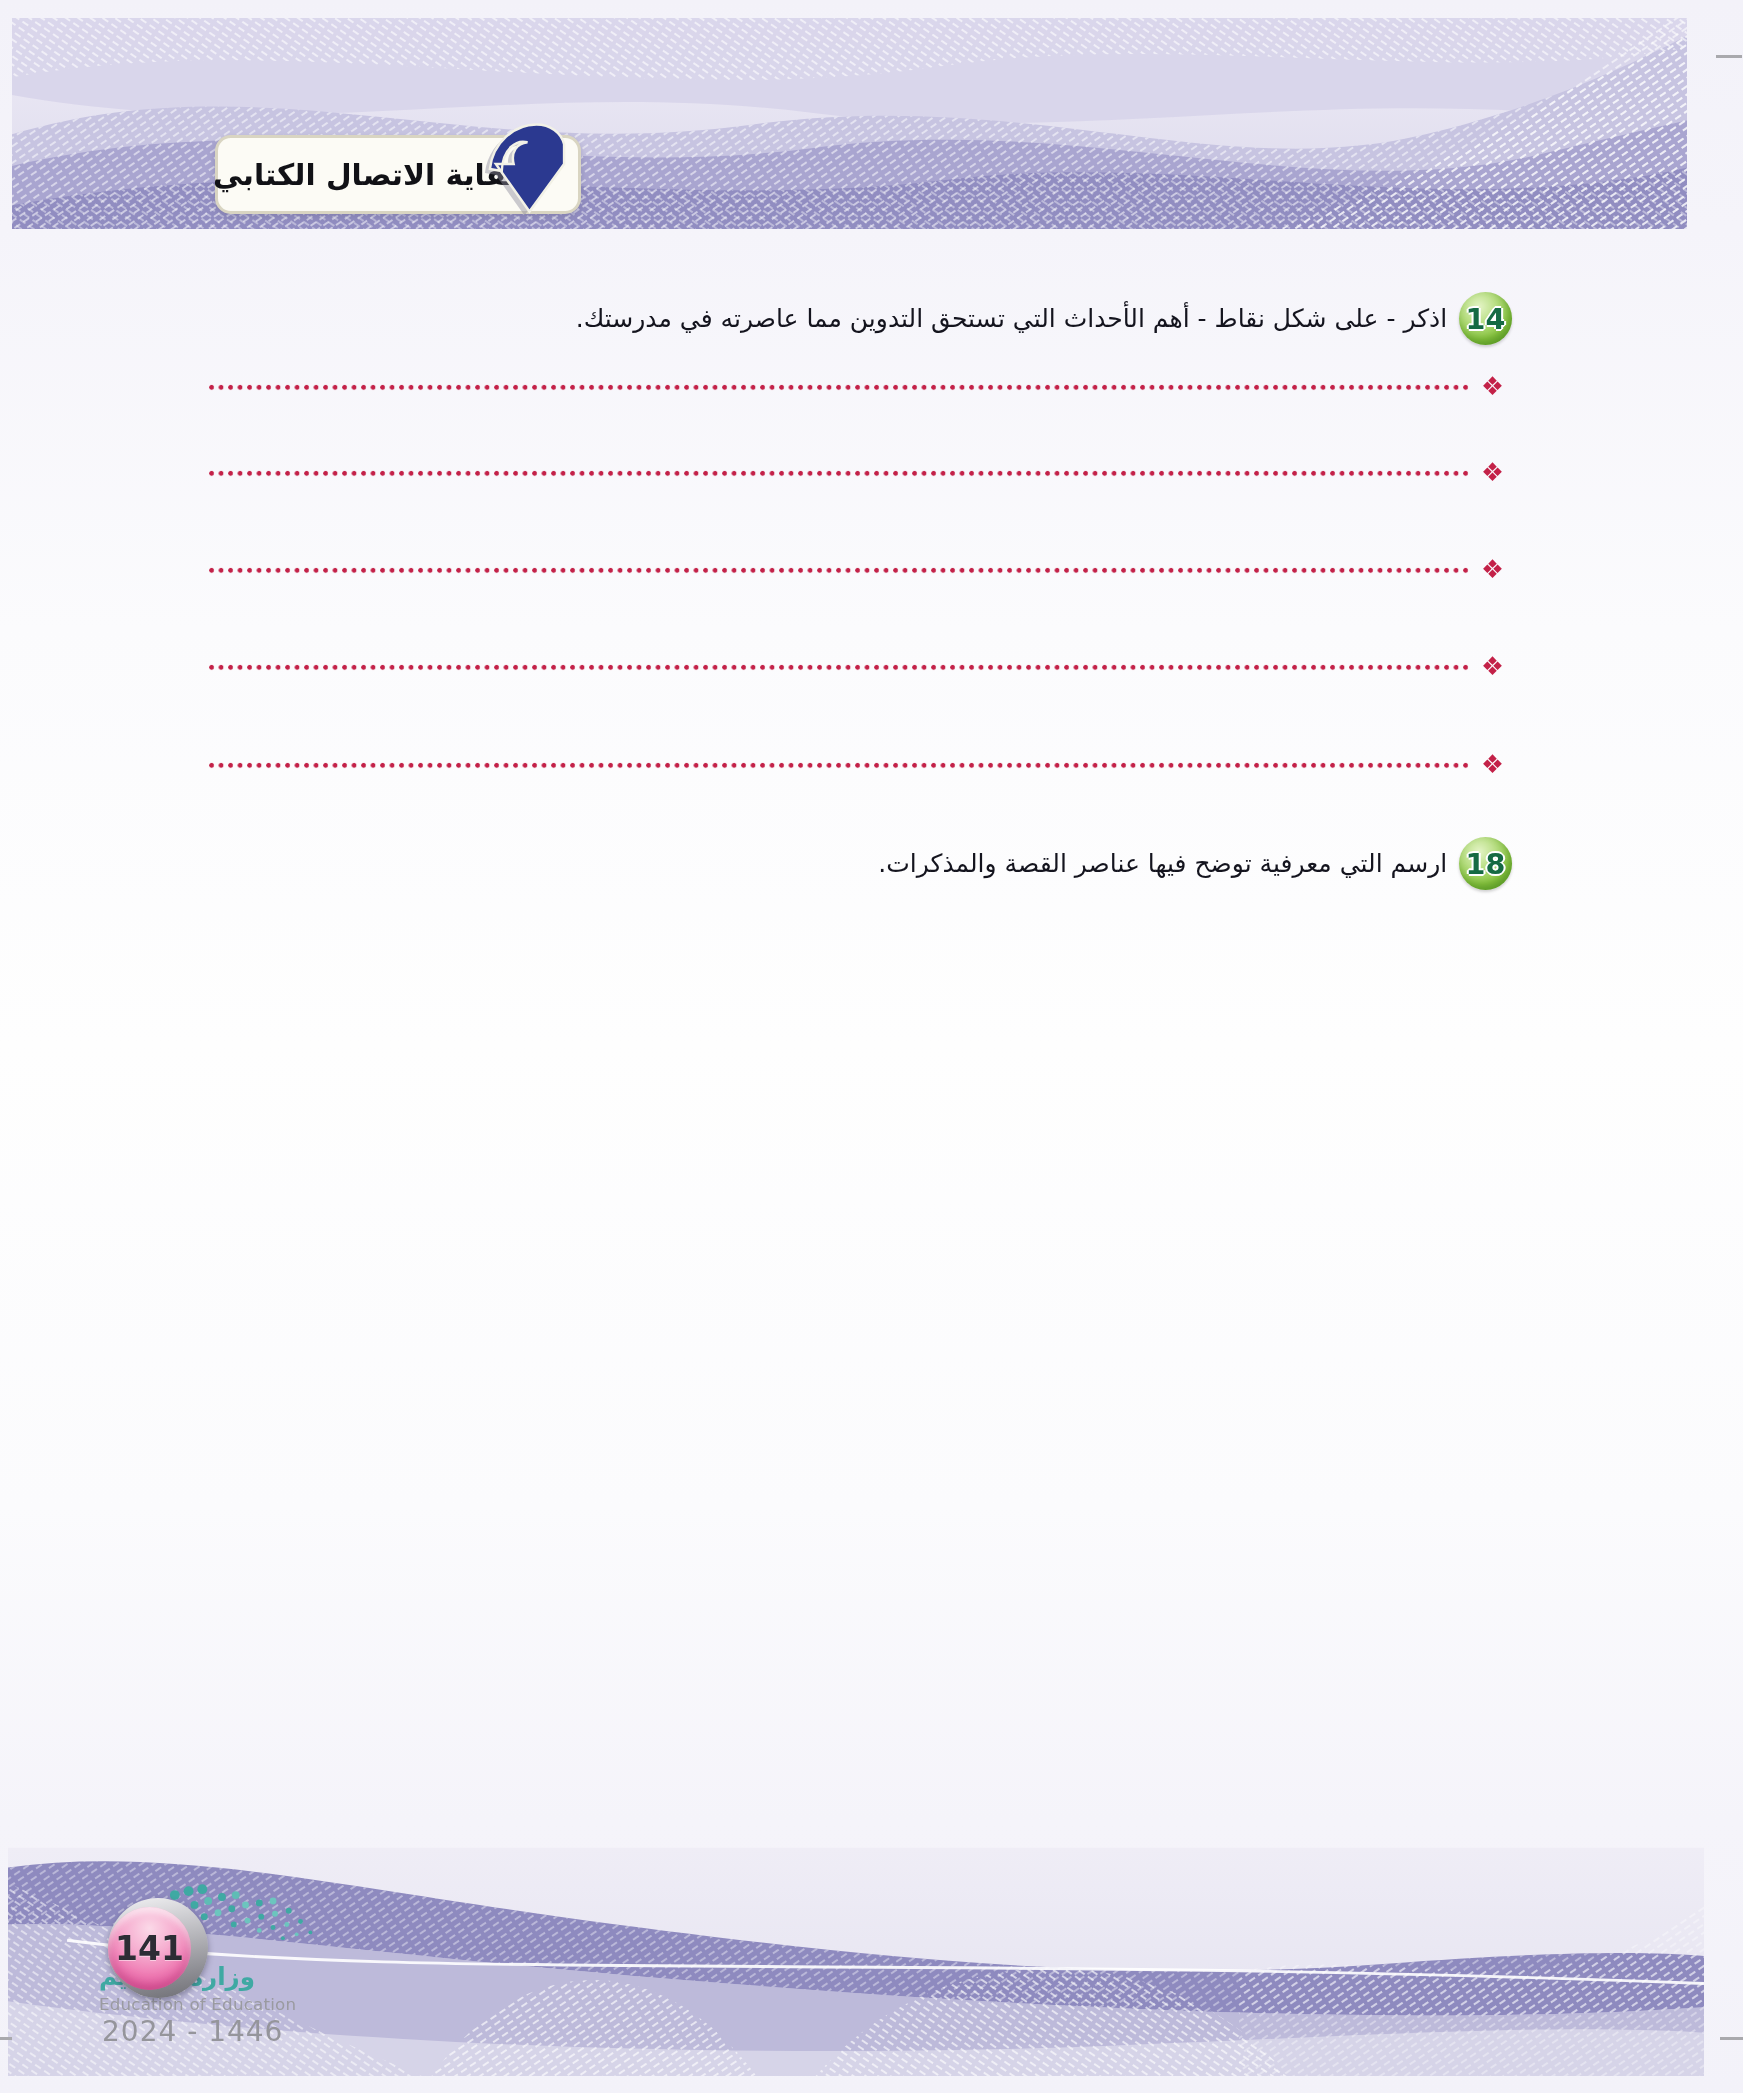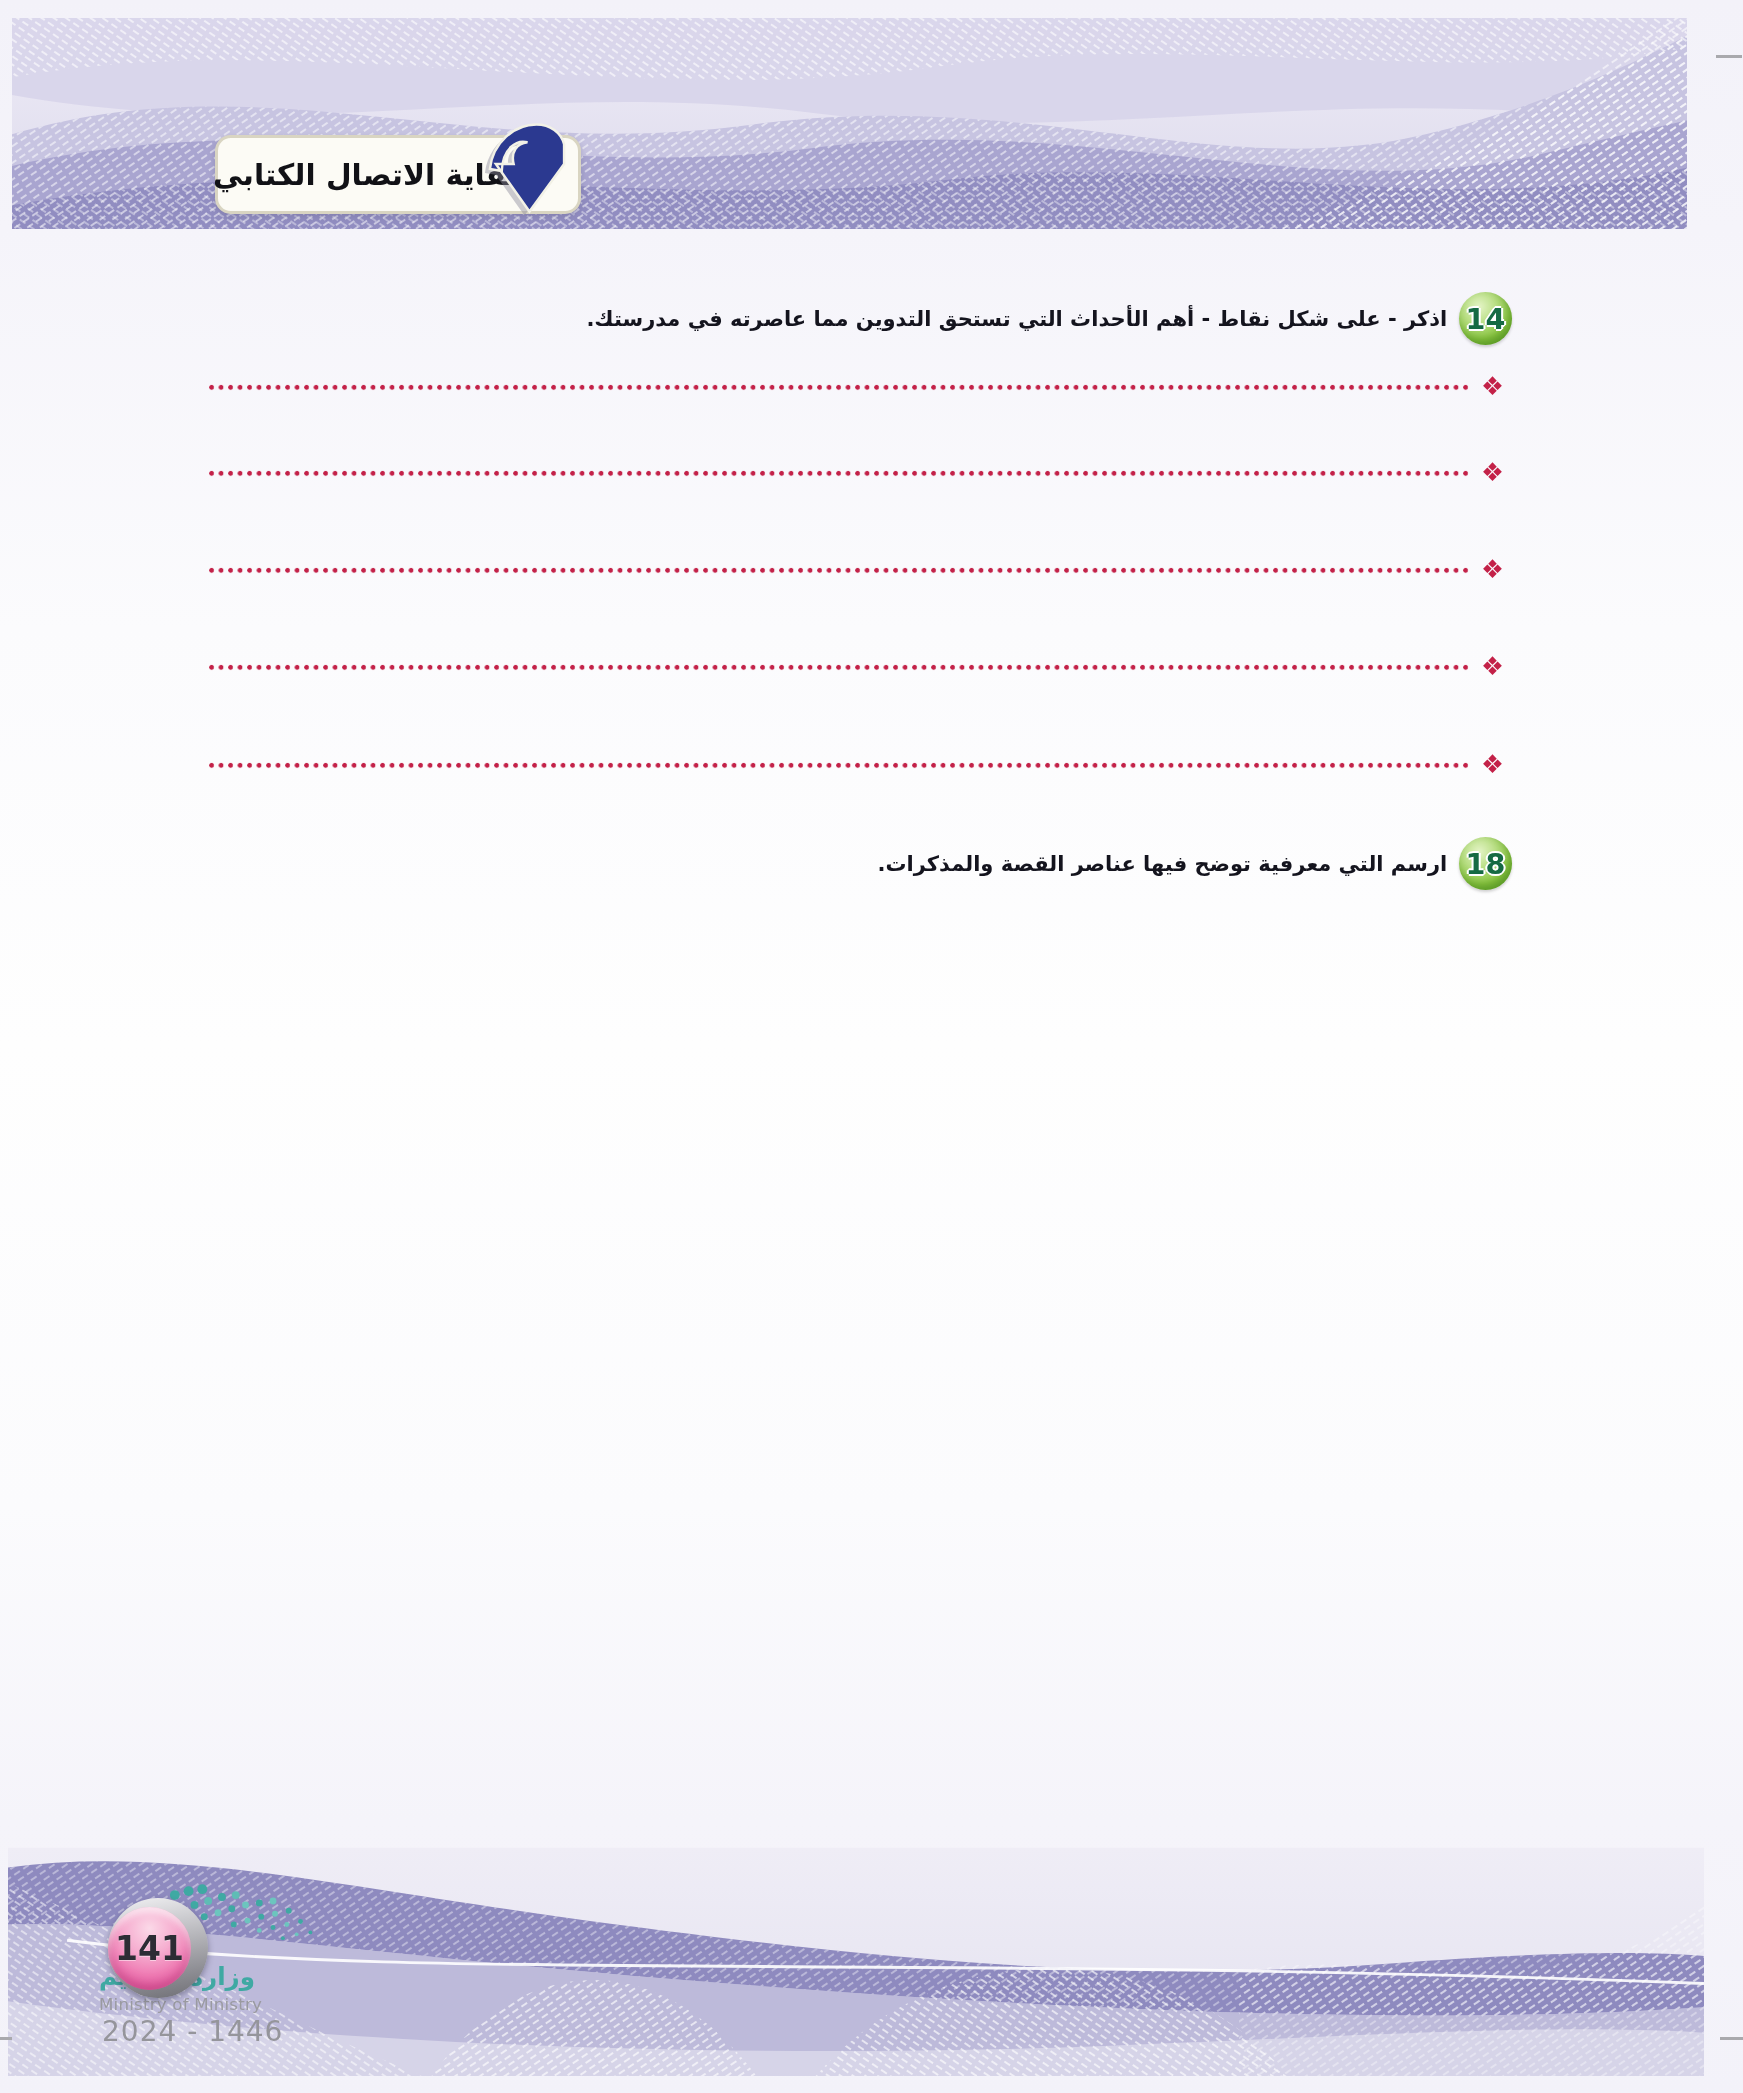--- a/index.html
+++ b/index.html
@@ -27,21 +27,21 @@
   .q10{top:292px;}
   .q11{top:837px;}
   .qbadge{
     width:53px;height:53px;border-radius:50%;flex:0 0 53px;
     background:radial-gradient(circle at 38% 28%,#e4f4c6 0%,#b6dd80 35%,#8bc741 65%,#63ab2a 100%);
     box-shadow:inset -3px -4.9px 8.9px rgba(55,115,20,.45),0 2px 3px rgba(0,0,0,.18);
     color:#156a43;font-weight:700;font-size:28.6px;
     display:flex;align-items:center;justify-content:center;
     text-shadow:-2px 0 0 #fff,2px 0 0 #fff,0 -2px 0 #fff,0 2px 0 #fff,-1px -1px 0 #fff,1px 1px 0 #fff;
   }
-  .qtext{font-size:21px;font-weight:700;color:#14141e;white-space:nowrap;letter-spacing:-0.2px;}
+  .qtext{font-size:25px;font-weight:400;color:#14141e;white-space:nowrap;letter-spacing:-0.2px;}
   
   .answers{position:absolute;left:0;top:0;width:1744px;height:0;}
   .ansline{position:absolute;left:209px;width:1295px;height:31.5px;display:flex;direction:rtl;align-items:center;gap:8.9px;}
   .ansline:nth-of-type(1){top:372px;}
   .ansline:nth-of-type(2){top:458px;}
   .ansline:nth-of-type(3){top:555px;}
   .ansline:nth-of-type(4){top:652px;}
   .ansline:nth-of-type(5){top:750px;}
   .bullet{color:#c32148;font-size:25.6px;line-height:1;flex:0 0 auto;transform:translateY(-1px);}
   .dots{
@@ -206,21 +206,21 @@
     </g>
   </svg>
 
   <div class="page-circle">
     <div class="inner">
       <span class="page-num">141</span>
     </div>
   </div>
 
   <div class="moe-ar">وزارة التعليم</div>
-  <div class="moe-en">Ministry of Ministry</div>
+  <div class="moe-en">Education of Education</div>
   <div class="edition">2024 - 1446</div>
 
   <div class="mark rt"></div>
   <div class="mark rb"></div>
   <div class="mark lb"></div>
 
 </div>
 
 
 </body></html>

